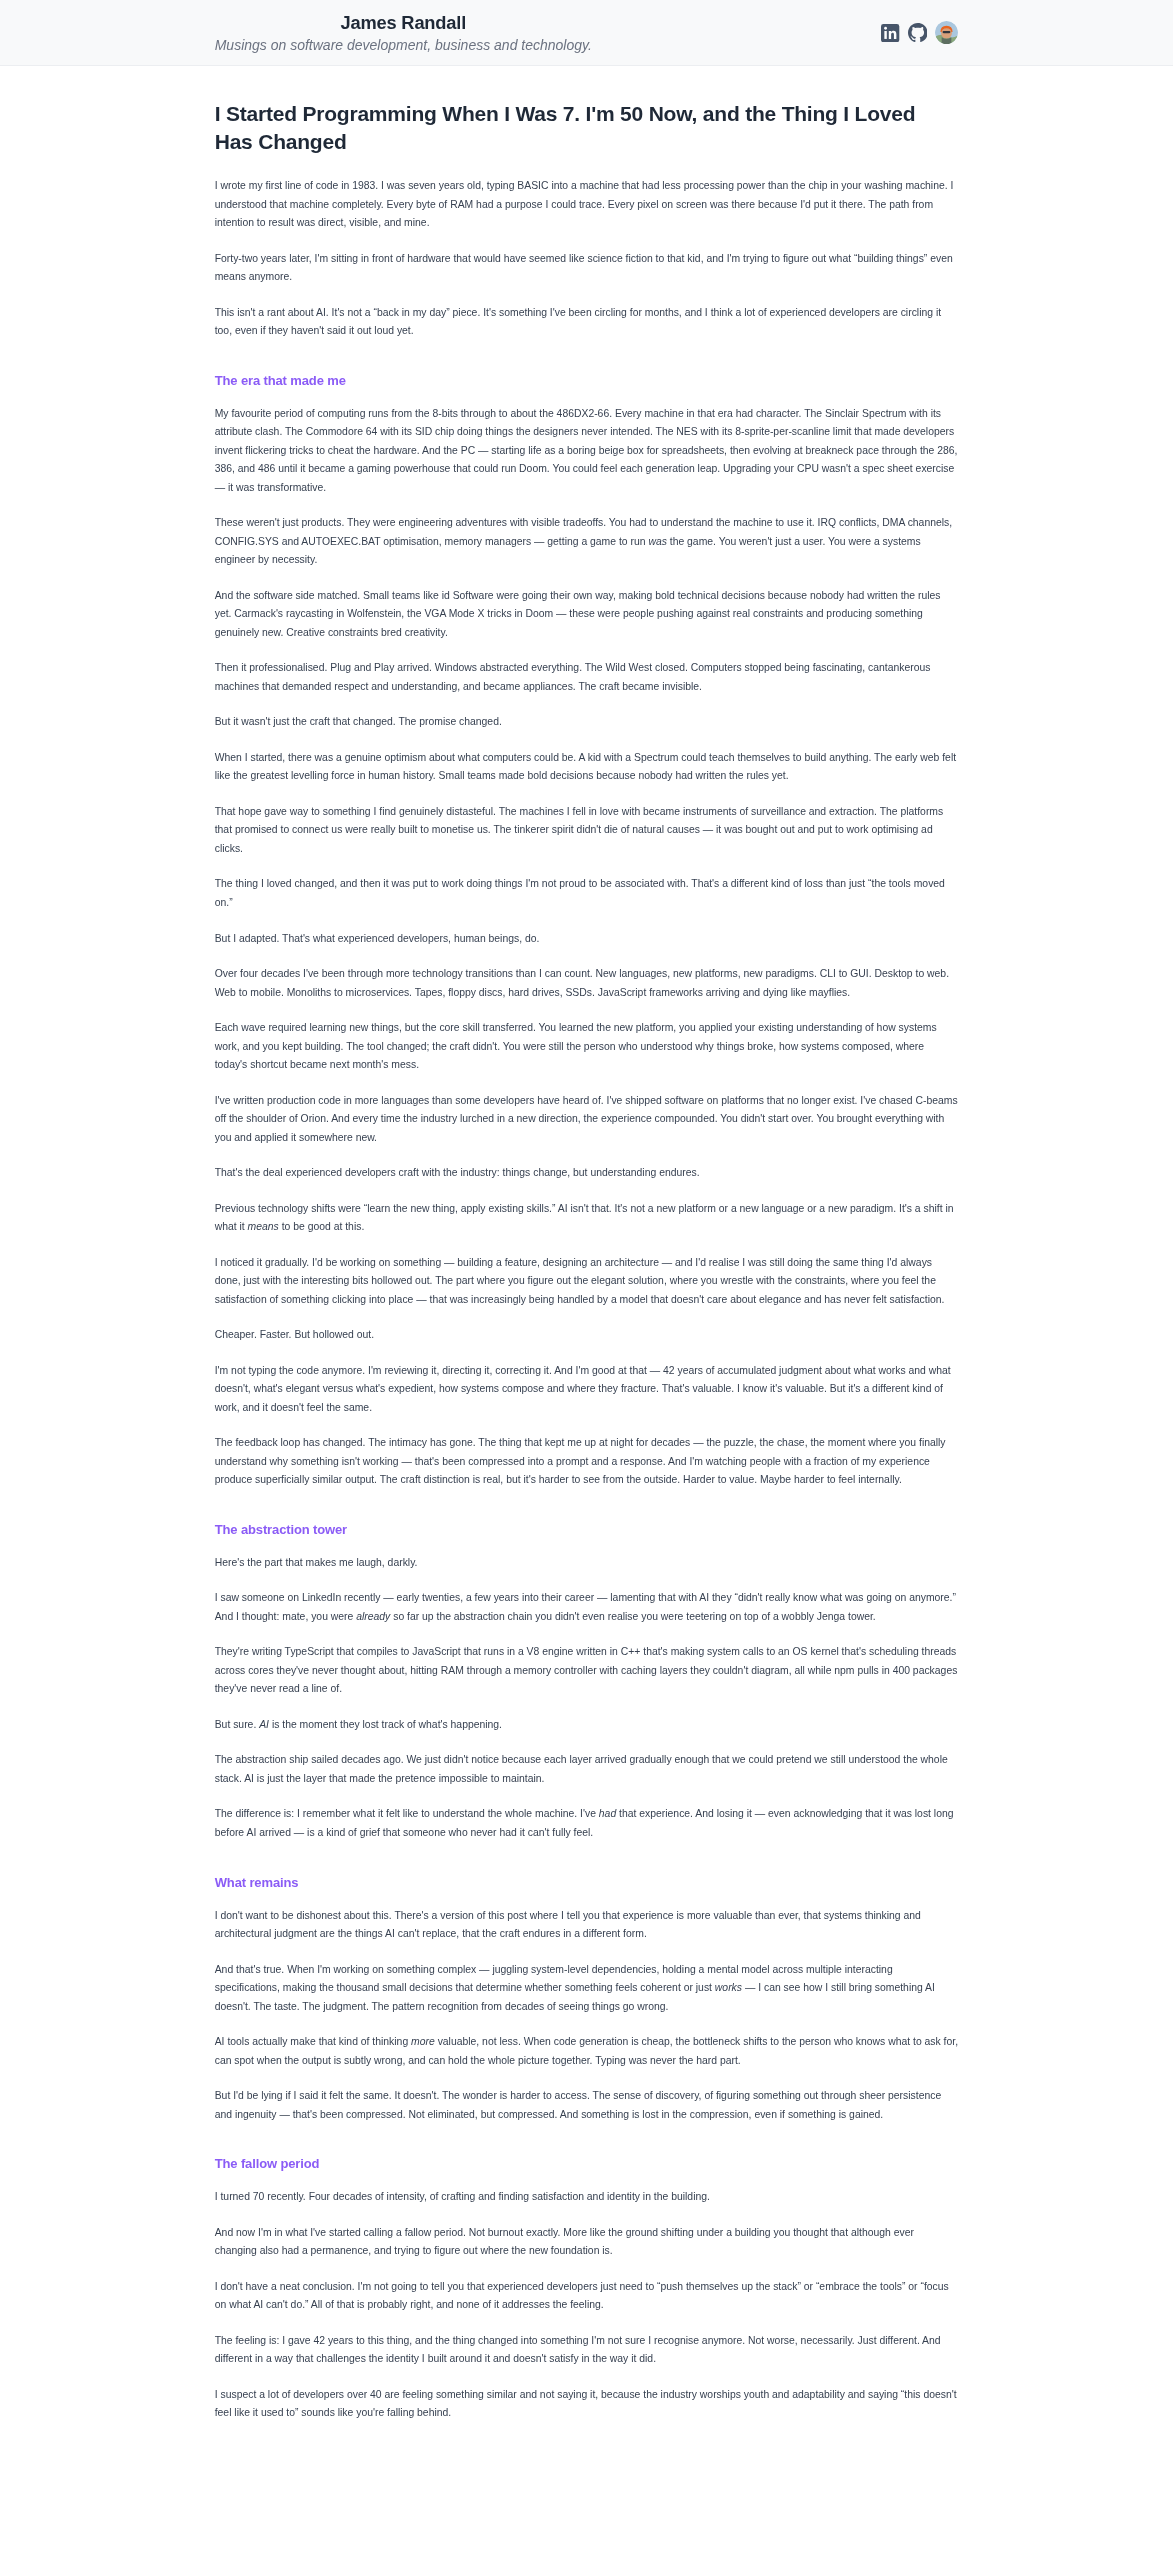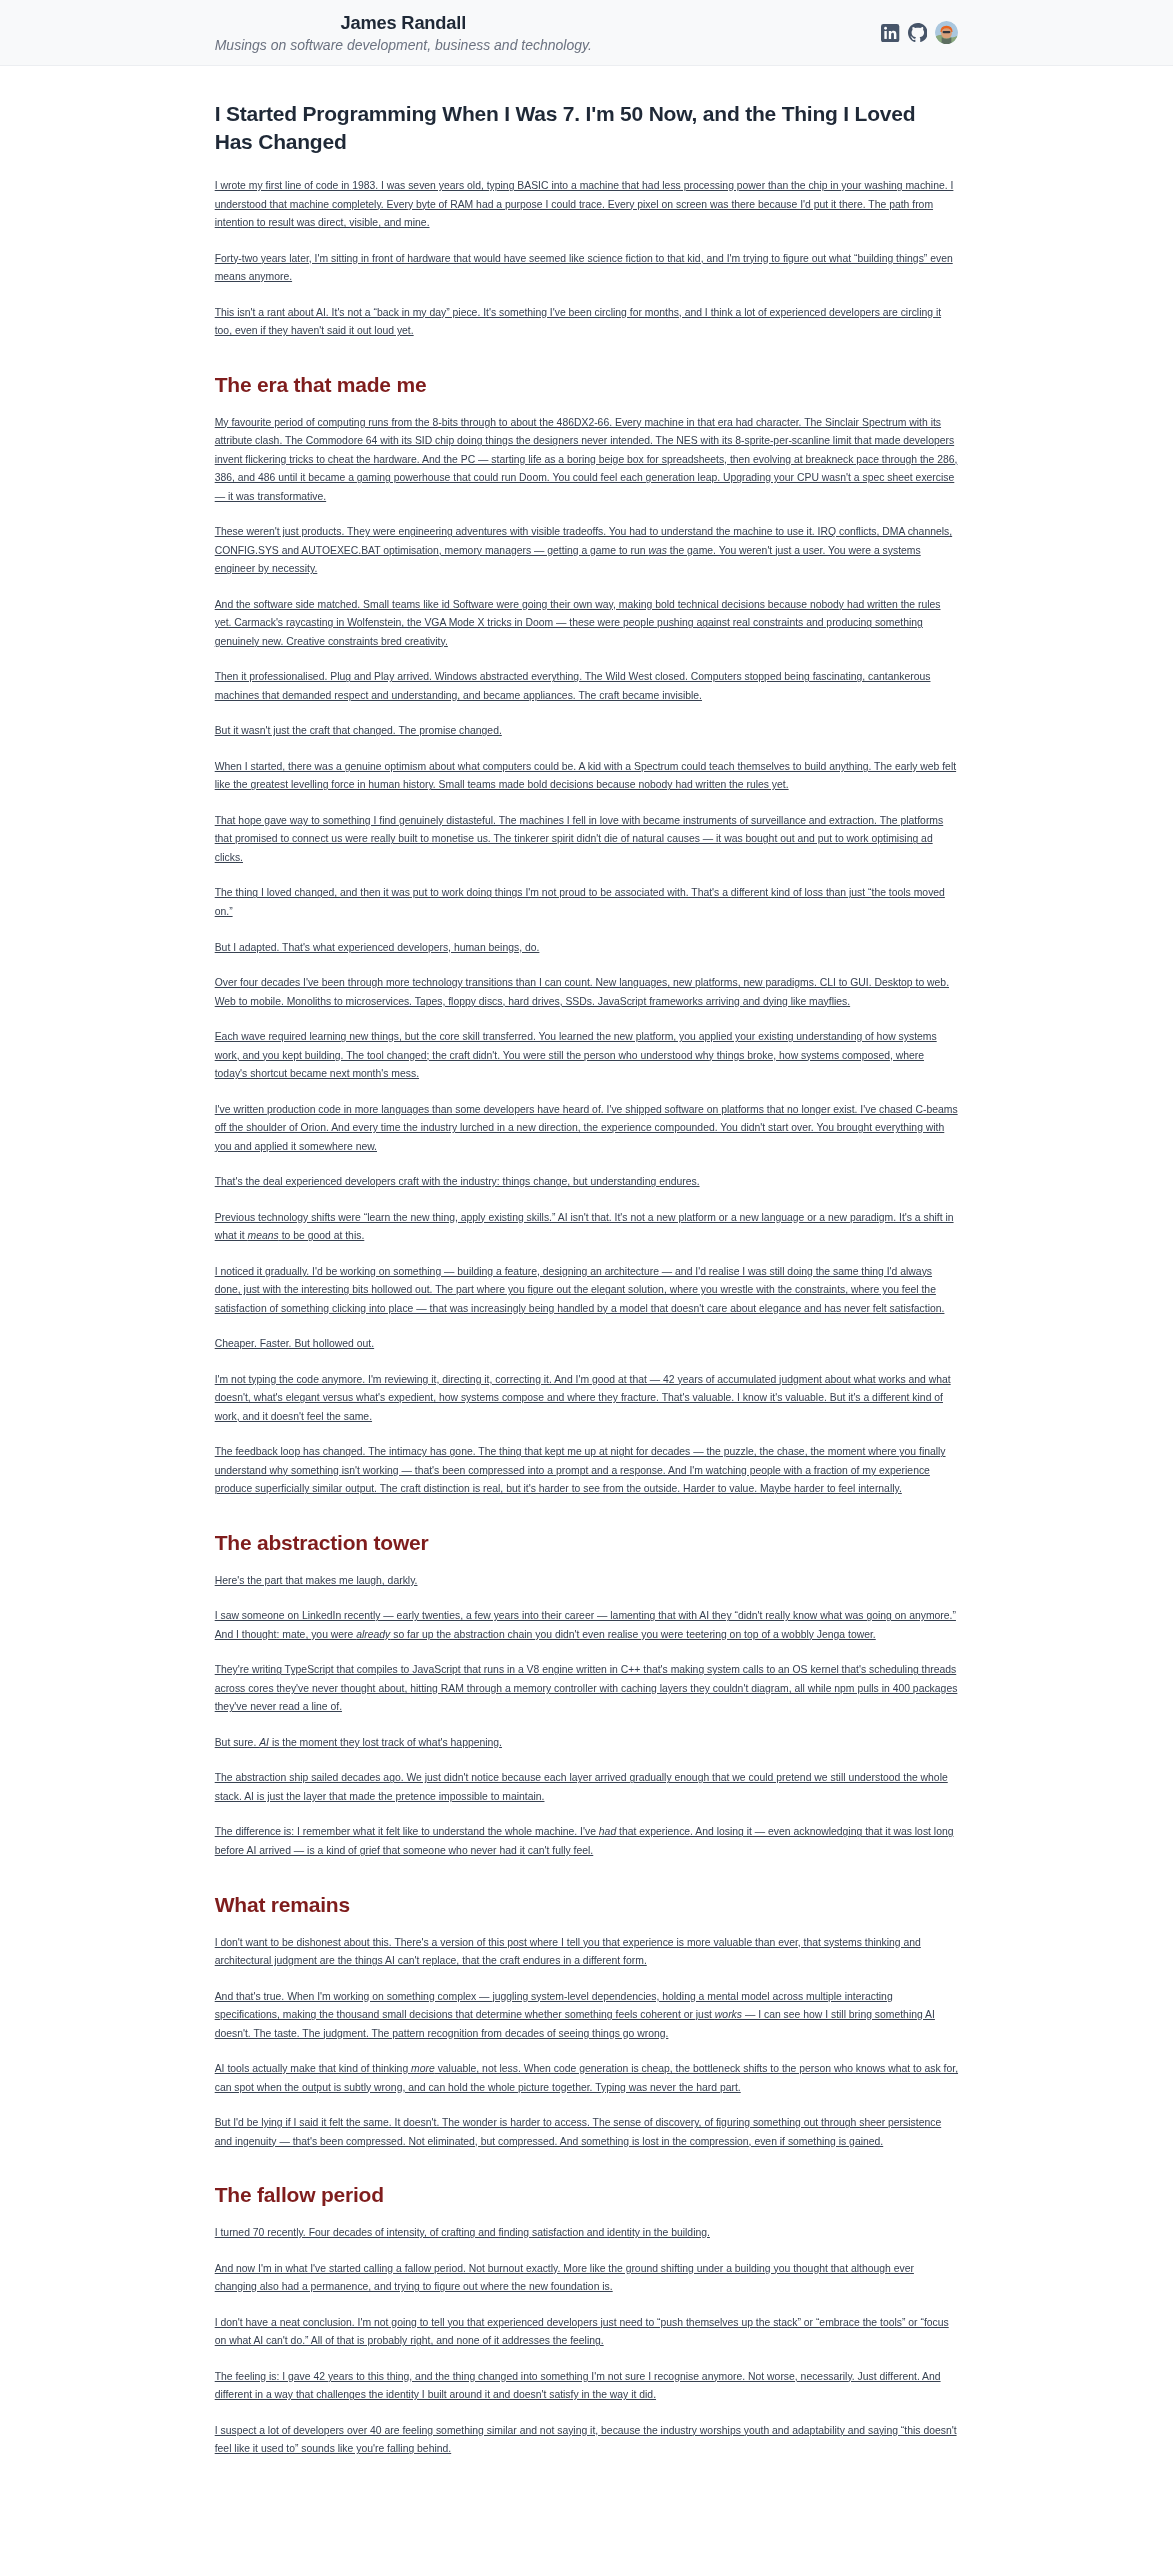--- a/index.html
+++ b/index.html
@@ -47,31 +47,30 @@
   .post-title {
     margin: 0 0 22px 0;
     font-size: 21px;
     line-height: 1.3;
     font-weight: 700;
     color: #1f2937;
     letter-spacing: -0.01em;
   }
   .section-heading {
     margin: 32px 0 7.3px 0;
-    font-size: 21px;
+    font-size: 13px;
     font-weight: 700;
-    color: #7f1d1d;
+    color: #8b5cf6;
     letter-spacing: -0.01em;
   }
   .para {
     margin: 17px 0;
     font-size: 10.4px;
     line-height: 1.78;
     color: #374151;
-    text-decoration: underline;
   }
   .para em { font-style: italic; }
 </style>
 </head>
 <body>
 
 <header class="site-header">
   <div class="header-inner">
     <div>
       <h1 class="site-name">James Randall</h1>

